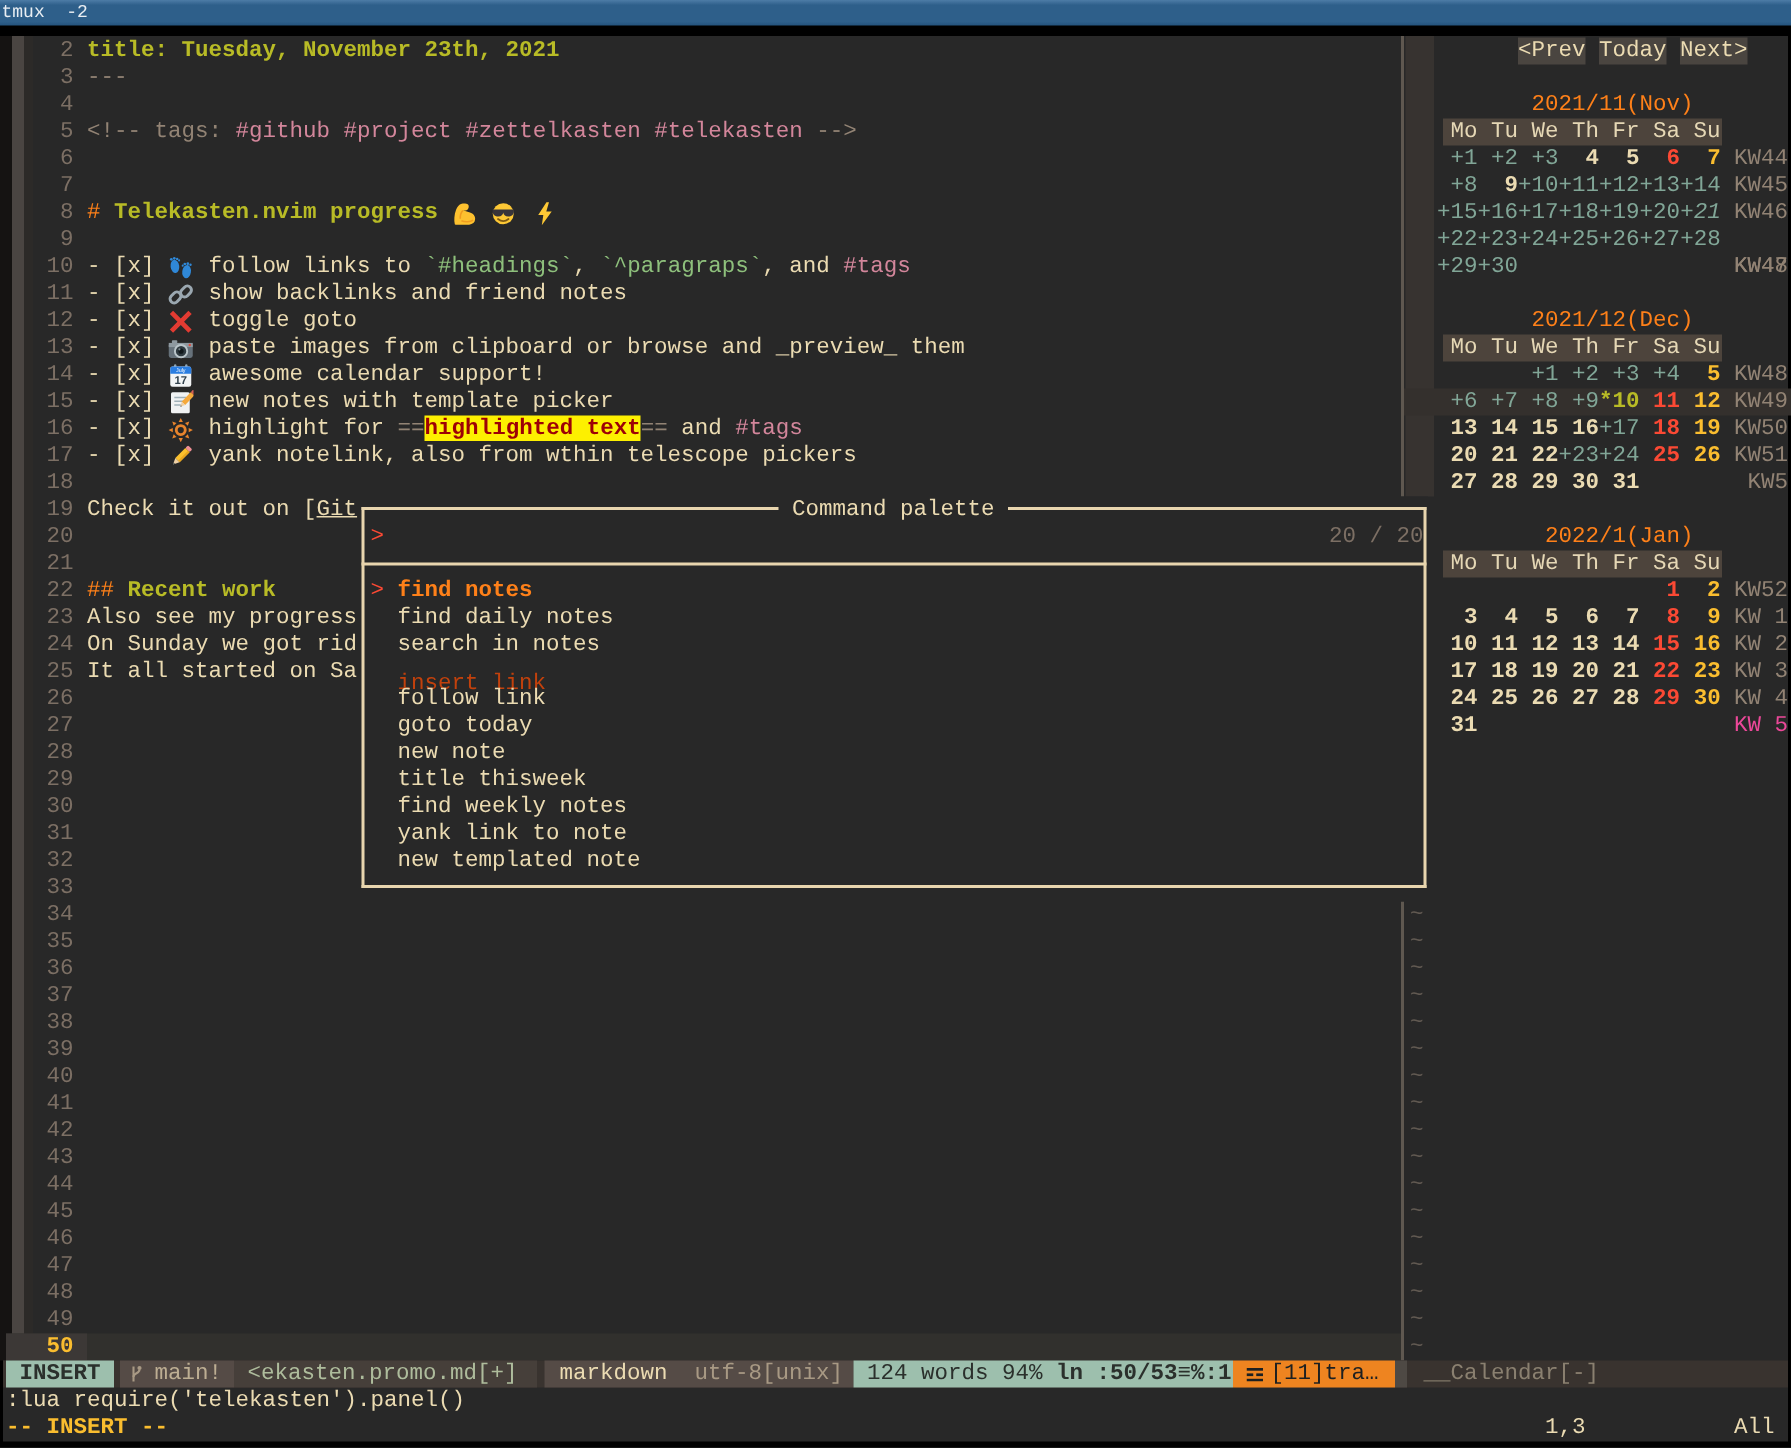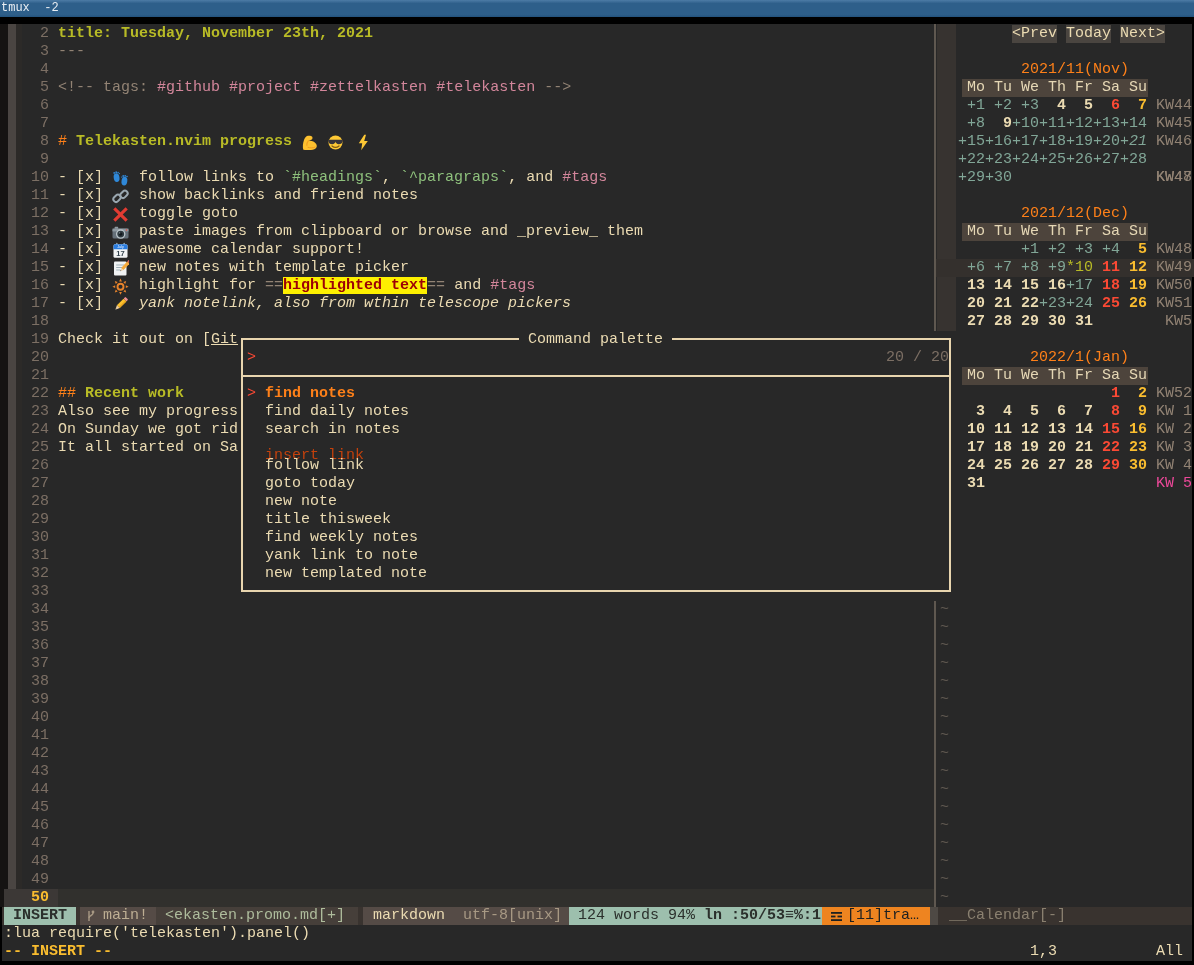--- a/index.html
+++ b/index.html
@@ -75,21 +75,21 @@
 <div class="r" style="left:58px;top:43px;"><span style="color:#928374;">---</span></div>
 <div class="r" style="left:58px;top:79px;"><span style="color:#928374;">&lt;!-- tags: </span><span style="color:#d3869b;">#github</span> <span style="color:#d3869b;">#project</span> <span style="color:#d3869b;">#zettelkasten</span> <span style="color:#d3869b;">#telekasten</span><span style="color:#928374;"> --&gt;</span></div>
 <div class="r" style="left:58px;top:133px;"><span style="color:#fe8019;">#</span> <span style="color:#b8bb26;font-weight:bold;">Telekasten.nvim progress</span></div>
 <div class="r" style="left:58px;top:169px;"><span style="color:#ebdbb2;">- [x]</span>    <span style="color:#ebdbb2;">follow links to </span><span style="color:#8ec07c;">`#headings`</span><span style="color:#ebdbb2;">, </span><span style="color:#8ec07c;">`^paragraps`</span><span style="color:#ebdbb2;font-family:Liberation Mono, monospace;">, and </span><span style="color:#d3869b;">#tags</span></div>
 <div class="r" style="left:58px;top:187px;"><span style="color:#ebdbb2;">- [x]</span>    <span style="color:#ebdbb2;">show backlinks and friend notes</span></div>
 <div class="r" style="left:58px;top:205px;"><span style="color:#ebdbb2;">- [x]</span>    <span style="color:#ebdbb2;">toggle goto</span></div>
 <div class="r" style="left:58px;top:223px;"><span style="color:#ebdbb2;">- [x]</span>    <span style="color:#ebdbb2;">paste images from clipboard or browse and _preview_ them</span></div>
 <div class="r" style="left:58px;top:241px;"><span style="color:#ebdbb2;">- [x]</span>    <span style="color:#ebdbb2;">awesome calendar support!</span></div>
 <div class="r" style="left:58px;top:259px;"><span style="color:#ebdbb2;">- [x]</span>    <span style="color:#ebdbb2;">new notes with template picker</span></div>
 <div class="r" style="left:58px;top:277px;"><span style="color:#ebdbb2;">- [x]</span>    <span style="color:#ebdbb2;">highlight for </span><span style="color:#928374;">==</span><span style="color:#9d0006;background:#fdf000;font-weight:bold;">highlighted text</span><span style="color:#928374;">==</span><span style="color:#ebdbb2;"> and </span><span style="color:#d3869b;">#tags</span></div>
-<div class="r" style="left:58px;top:295px;"><span style="color:#ebdbb2;">- [x]</span>    <span style="color:#ebdbb2;font-style:italic;">yank notelink, also from wthin telescope pickers</span></div>
+<div class="r" style="left:58px;top:295px;"><span style="color:#ebdbb2;">- [x]</span>    <span style="color:#ebdbb2;">yank notelink, also from wthin telescope pickers</span></div>
 <div class="r" style="left:58px;top:331px;"><span style="color:#ebdbb2;">Check it out on [</span><span style="color:#ebdbb2;text-decoration:underline;">Git</span></div>
 <div class="r" style="left:58px;top:385px;"><span style="color:#fe8019;">##</span> <span style="color:#b8bb26;font-weight:bold;">Recent work</span></div>
 <div class="r" style="left:58px;top:403px;"><span style="color:#ebdbb2;">Also see my progress</span></div>
 <div class="r" style="left:58px;top:421px;"><span style="color:#ebdbb2;">On Sunday we got rid</span></div>
 <div class="r" style="left:58px;top:439px;"><span style="color:#ebdbb2;">It all started on Sa</span></div>
 <svg style="position:absolute;left:301px;top:134px;" width="17" height="17" viewBox="0 0 17 17">
       <path d="M2.2,15.5 C1.6,13 1.8,9 3,6 C3.8,3.8 5,2.2 6.8,1.8 C8.2,1.5 10.2,1.6 11,2.4 C11.8,3.2 11.6,4.8 10.8,5.6 C10,6.3 8.6,6.5 7.6,6.3 C9.5,6.9 12,7.2 13.8,8.4 C15.8,9.7 16.2,12 15.4,13.6 C14.6,15.2 12.5,15.9 10,15.9 L4,15.9 C3,15.9 2.4,15.8 2.2,15.5 z" fill="#fdc12f"></path>
       <path d="M7.6,6.3 C6.4,7.6 5.7,9.6 5.8,11.8" stroke="#f09c1f" stroke-width="1.1" fill="none"></path>
       <path d="M6.6,13.2 c2.5,1 6,0.9 7.8,-0.4" stroke="#f09c1f" stroke-width="1" fill="none"></path>
     </svg>
@@ -192,21 +192,21 @@
 <div class="r" style="left:958px;top:151px;"><span style="color:#81a697;">+22</span><span style="color:#81a697;">+23</span><span style="color:#81a697;">+24</span><span style="color:#81a697;">+25</span><span style="color:#81a697;">+26</span><span style="color:#81a697;">+27</span><span style="color:#81a697;">+28</span></div>
 <div class="r" style="left:1156px;top:169px;"><span style="color:#928374;">KW47</span></div>
 <div class="r" style="left:958px;top:169px;"><span style="color:#81a697;">+29</span><span style="color:#81a697;">+30</span>               </div>
 <div class="r" style="left:1156px;top:169px;"><span style="color:#928374;">KW48</span></div>
 <div class="r" style="left:1021px;top:205px;"><span style="color:#fe8019;">2021/12(Dec)</span></div>
 <div class="abs" style="left:962px;top:223px;width:186px;height:18px;background:#4d443c;"></div>
 <div class="r" style="left:967px;top:223px;"><span style="color:#e5d7b5;">Mo Tu We Th Fr Sa Su</span></div>
 <div class="r" style="left:958px;top:241px;">      <span style="color:#81a697;"> +1</span><span style="color:#81a697;"> +2</span><span style="color:#81a697;"> +3</span><span style="color:#81a697;"> +4</span><span style="color:#fabd2f;font-weight:bold;">  5</span></div>
 <div class="r" style="left:1156px;top:241px;"><span style="color:#928374;">KW48</span></div>
 <div class="abs" style="left:936px;top:259px;width:258px;height:18px;background:#34302d;"></div>
-<div class="r" style="left:958px;top:259px;"><span style="color:#81a697;"> +6</span><span style="color:#81a697;"> +7</span><span style="color:#81a697;"> +8</span><span style="color:#81a697;"> +9</span><span style="color:#b8bb26;font-weight:normal;">*10</span><span style="color:#fb4934;font-weight:bold;"> 11</span><span style="color:#fabd2f;font-weight:bold;"> 12</span></div>
+<div class="r" style="left:958px;top:259px;"><span style="color:#81a697;"> +6</span><span style="color:#81a697;"> +7</span><span style="color:#81a697;"> +8</span><span style="color:#81a697;"> +9</span><span style="color:#b8bb26;font-weight:bold;">*10</span><span style="color:#fb4934;font-weight:bold;"> 11</span><span style="color:#fabd2f;font-weight:bold;"> 12</span></div>
 <div class="r" style="left:1156px;top:259px;"><span style="color:#928374;">KW49</span></div>
 <div class="r" style="left:958px;top:277px;"><span style="color:#ebdbb2;font-weight:bold;"> 13</span><span style="color:#ebdbb2;font-weight:bold;"> 14</span><span style="color:#ebdbb2;font-weight:bold;"> 15</span><span style="color:#ebdbb2;font-weight:bold;"> 16</span><span style="color:#81a697;">+17</span><span style="color:#fb4934;font-weight:bold;"> 18</span><span style="color:#fabd2f;font-weight:bold;"> 19</span></div>
 <div class="r" style="left:1156px;top:277px;"><span style="color:#928374;">KW50</span></div>
 <div class="r" style="left:958px;top:295px;"><span style="color:#ebdbb2;font-weight:bold;"> 20</span><span style="color:#ebdbb2;font-weight:bold;"> 21</span><span style="color:#ebdbb2;font-weight:bold;"> 22</span><span style="color:#81a697;">+23</span><span style="color:#81a697;">+24</span><span style="color:#fb4934;font-weight:bold;"> 25</span><span style="color:#fabd2f;font-weight:bold;"> 26</span></div>
 <div class="r" style="left:1156px;top:295px;"><span style="color:#928374;">KW51</span></div>
 <div class="r" style="left:958px;top:313px;"><span style="color:#ebdbb2;font-weight:bold;"> 27</span><span style="color:#ebdbb2;font-weight:bold;"> 28</span><span style="color:#ebdbb2;font-weight:bold;"> 29</span><span style="color:#ebdbb2;font-weight:bold;"> 30</span><span style="color:#ebdbb2;font-weight:bold;"> 31</span>      </div>
 <div class="r" style="left:1156px;top:313px;"><span style="color:#928374;"> KW5</span></div>
 <div class="r" style="left:1030px;top:349px;"><span style="color:#fe8019;">2022/1(Jan)</span></div>
 <div class="abs" style="left:962px;top:367px;width:186px;height:18px;background:#4d443c;"></div>
 <div class="r" style="left:967px;top:367px;"><span style="color:#e5d7b5;">Mo Tu We Th Fr Sa Su</span></div>

